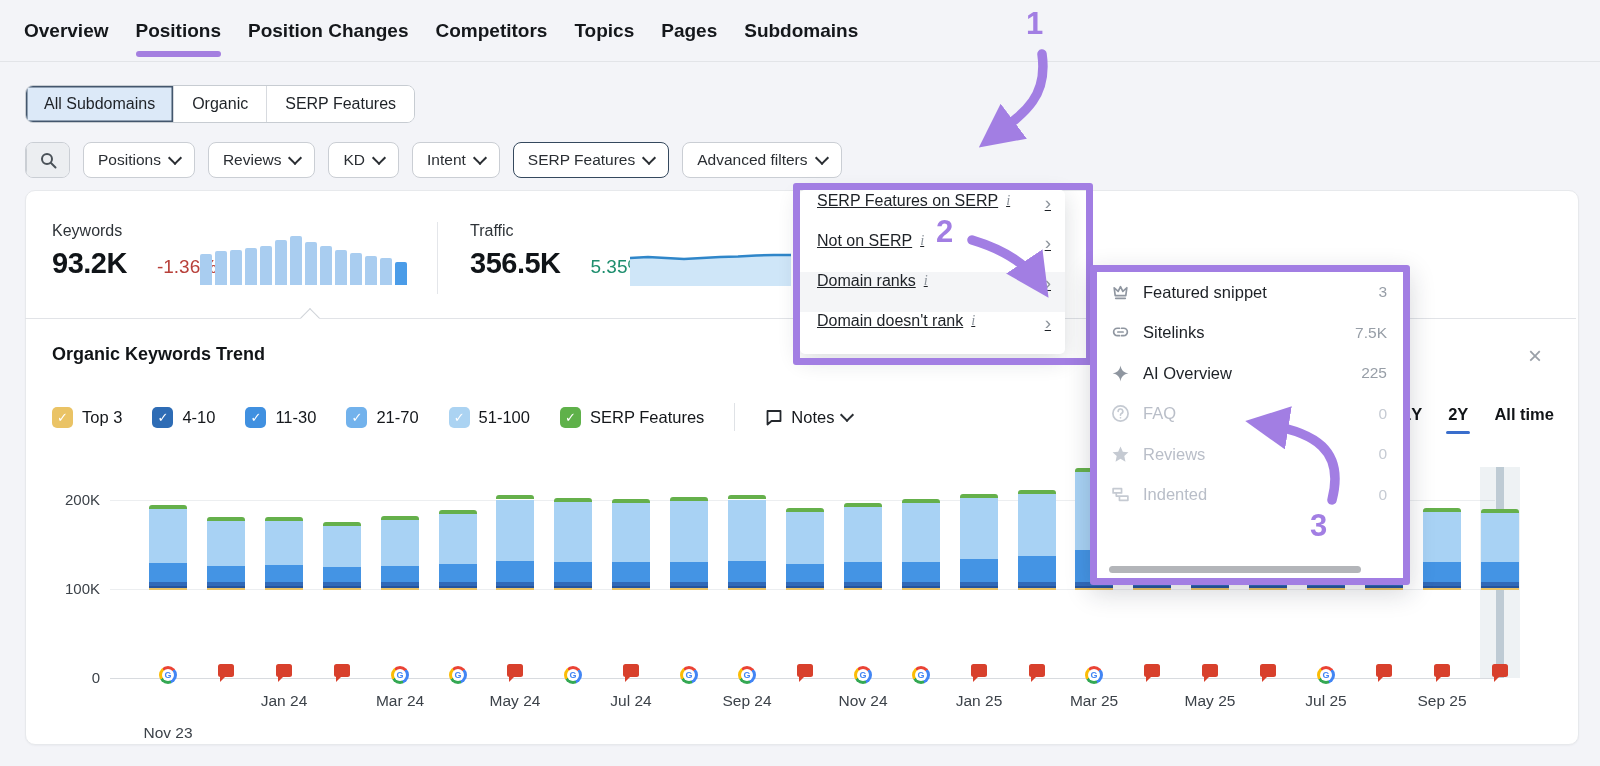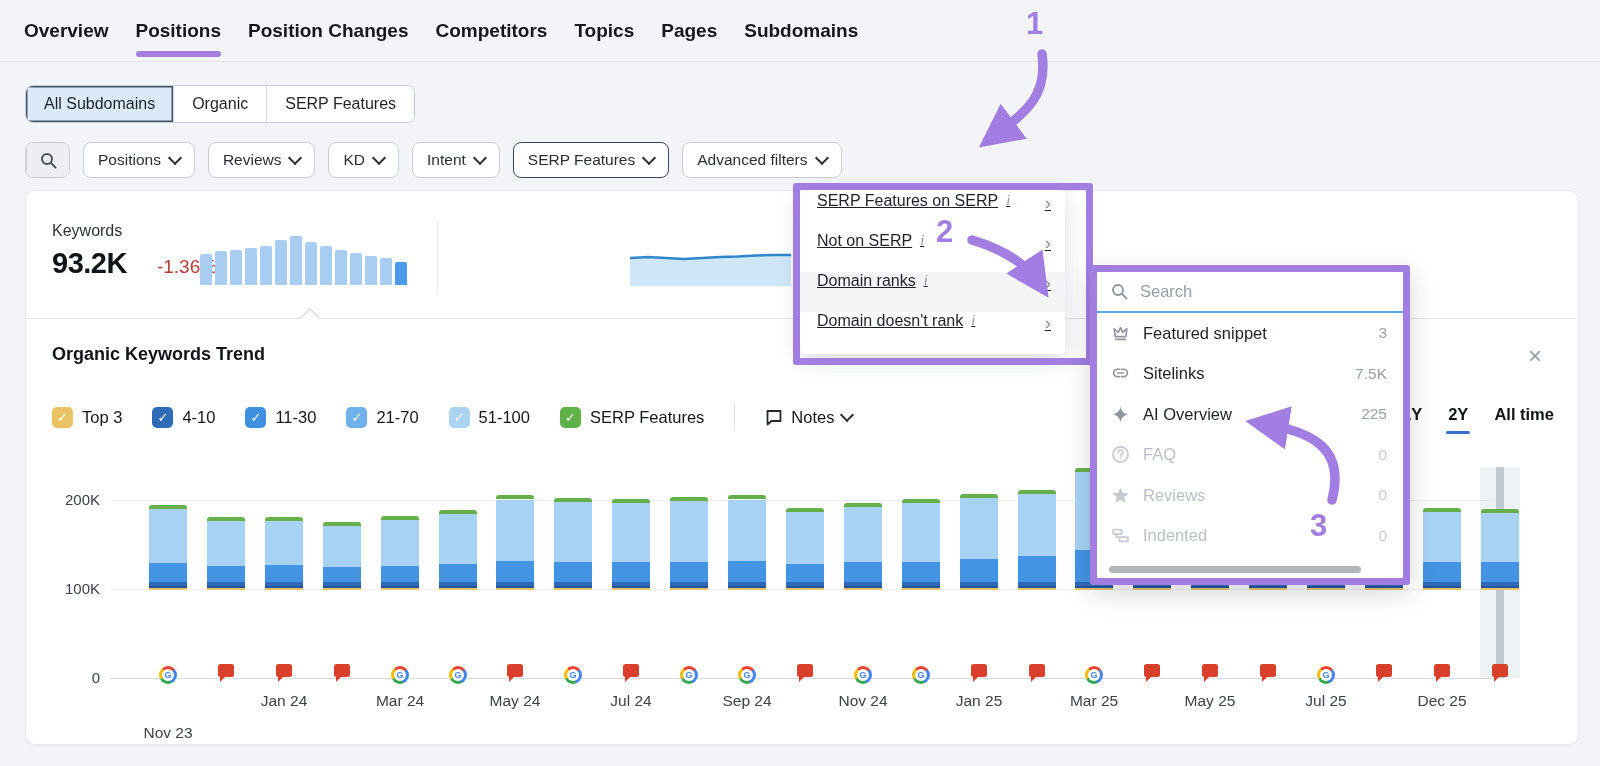--- a/index.html
+++ b/index.html
@@ -174,20 +174,27 @@
       <b style="height: 43px; background: rgb(169, 205, 240);"></b>
       <b style="height: 39px; background: rgb(169, 205, 240);"></b>
       <b style="height: 35px; background: rgb(169, 205, 240);"></b>
       <b style="height: 32px; background: rgb(169, 205, 240);"></b>
       <b style="height: 29px; background: rgb(169, 205, 240);"></b>
       <b style="height: 27px; background: rgb(169, 205, 240);"></b>
       <b style="height: 23px; background: rgb(74, 156, 232);"></b>
     </div>
   <div class="vdiv" style="left:437px;top:222px;height:72px;z-index:2;"></div>
 
+  <div class="abs" style="left:470px;top:222px;z-index:2;">
+    <div class="m-label">Traffic</div>
+    <div style="display:flex;align-items:baseline;gap:10px;margin-top:7px;">
+      <span class="m-value">356.5K</span>
+      <span class="m-change" id="tr-change" style="color: rgb(30, 142, 110);">5.35%</span>
+    </div>
+  </div>
   <svg class="abs" style="left:630px;top:246px;z-index:2;" width="162" height="42">
     <path id="tr-area" d="M0 40 L0 12 L 18 11 L 36 12 L 54 13 L 72 12 L 90 11 L 108 10.5 L 126 9.5 L 144 9 L 161 9 L161 40 Z" stroke="none" fill="#cfe6f8"></path>
     <path id="tr-line" d="M0 12 L 18 11 L 36 12 L 54 13 L 72 12 L 90 11 L 108 10.5 L 126 9.5 L 144 9 L 161 9" fill="none" stroke-width="2.5" stroke="#2f86c9"></path>
   </svg>
 
   <div class="card-divider"></div>
   <div class="caret"></div>
 
   <div class="trend-title">Organic Keywords Trend</div>
   <div class="legend" id="legend">
@@ -472,21 +479,21 @@
       <div class="flag" style="left: 1376px; top: 664px;"></div>
       <div style="position: absolute; left: 1423px; top: 0px; width: 38px; height: 678px;">
         <div class="bar-seg" style="left: 0px; width: 38px; bottom: 88px; height: 2px; background: rgb(234, 195, 101);"></div>
         <div class="bar-seg" style="left: 0px; width: 38px; bottom: 90px; height: 3px; background: rgb(36, 84, 158);"></div>
         <div class="bar-seg" style="left: 0px; width: 38px; bottom: 92px; height: 4px; background: rgb(48, 105, 184);"></div>
         <div class="bar-seg" style="left: 0px; width: 38px; bottom: 96px; height: 20px; background: rgb(68, 148, 228);"></div>
         <div class="bar-seg" style="left: 0px; width: 38px; bottom: 116px; height: 50px; background: rgb(168, 210, 244);"></div>
         <div class="bar-seg" style="left: 0px; width: 38px; bottom: 166px; height: 4px; background: rgb(101, 176, 75); border-radius: 3px 3px 0px 0px;"></div>
       </div>
       <div class="flag" style="left: 1434px; top: 664px;"></div>
-      <div class="xtick" style="left: 1402px; top: 692px;">Dec 25</div>
+      <div class="xtick" style="left: 1402px; top: 692px;">Sep 25</div>
       <div style="position: absolute; left: 1481px; top: 0px; width: 38px; height: 678px;">
         <div class="bar-seg" style="left: 0px; width: 38px; bottom: 88px; height: 2px; background: rgb(234, 195, 101);"></div>
         <div class="bar-seg" style="left: 0px; width: 38px; bottom: 90px; height: 3px; background: rgb(36, 84, 158);"></div>
         <div class="bar-seg" style="left: 0px; width: 38px; bottom: 92px; height: 4px; background: rgb(48, 105, 184);"></div>
         <div class="bar-seg" style="left: 0px; width: 38px; bottom: 96px; height: 20px; background: rgb(68, 148, 228);"></div>
         <div class="bar-seg" style="left: 0px; width: 38px; bottom: 116px; height: 49px; background: rgb(168, 210, 244);"></div>
         <div class="bar-seg" style="left: 0px; width: 38px; bottom: 165px; height: 4px; background: rgb(101, 176, 75); border-radius: 3px 3px 0px 0px;"></div>
       </div>
       <div class="flag" style="left: 1492px; top: 664px;"></div>
     </div>
@@ -509,27 +516,20 @@
       </div>
       <div class="menu-row">
         <span>Domain doesn't rank</span>
         <span class="ico-i">i</span>
         <span class="row-chev">›</span>
       </div>
     </div>
   <div class="anno-box" style="left:793px;top:183px;width:300px;height:182px;box-sizing:border-box;"></div>
 
   <div class="panel">
-    <div class="panel-search">
-      <svg class="icon-svg" width="17" height="17" viewBox="0 0 17 17">
-          <circle cx="7" cy="7" r="5" fill="none" stroke="#8d949c" stroke-width="1.8"></circle>
-          <line x1="11" y1="11" x2="15.5" y2="15.5" stroke="#8d949c" stroke-width="1.8" stroke-linecap="round"></line>
-        </svg>
-      <input type="text" placeholder="Search" style="">
-    </div>
     <div id="panelrows">
         <div class="panel-row">
           <svg width="19" height="19" viewBox="0 0 18 18" class="icon-svg">
             <path fill="none" stroke="#8f96a0" stroke-width="1.6" stroke-linejoin="round" stroke-linecap="round" d="M4 12 L3 4.5 L6.8 8 L9 3.5 L11.2 8 L15 4.5 L14 12 Z M4.5 14.5 h9"></path>
           </svg>
           <span>Featured snippet</span>
           <span class="cnt">3</span>
         </div>
         <div class="panel-row">
           <svg width="19" height="19" viewBox="0 0 18 18" class="icon-svg">

